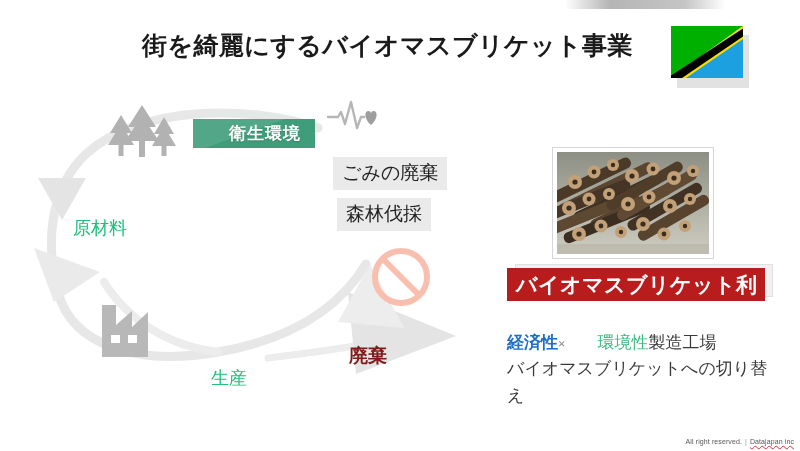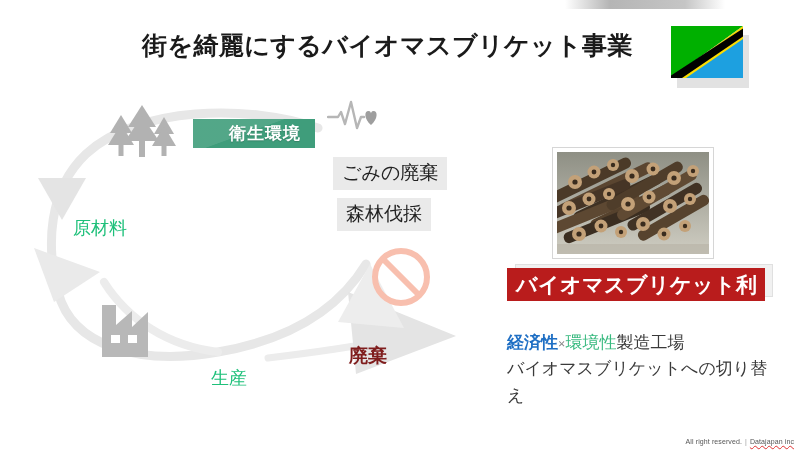--- a/index.html
+++ b/index.html
@@ -192,21 +192,21 @@
     position: absolute;
     left: 507px; top: 330px;
     width: 285px;
     font-family: "Liberation Serif", "DejaVu Serif", serif;
     font-size: 17px;
     line-height: 1.55;
     color: #3a3a3a;
   }
   #body-copy .accent-blue { color: #1f6fc4; font-weight: bold; }
   #body-copy .accent-x    { color: #8a8a8a; font-size: 13px; font-weight: bold; }
-  #body-copy .accent-green{ color: #38b97f; }
+  #body-copy .accent-green{ color: #38b97f; margin-left: 32px; }
 
   
   #footer {
     position: absolute;
     right: 6px; bottom: 6px;
     font-size: 7px;
     color: #555555;
     white-space: nowrap;
     letter-spacing: 0.1px;
   }

